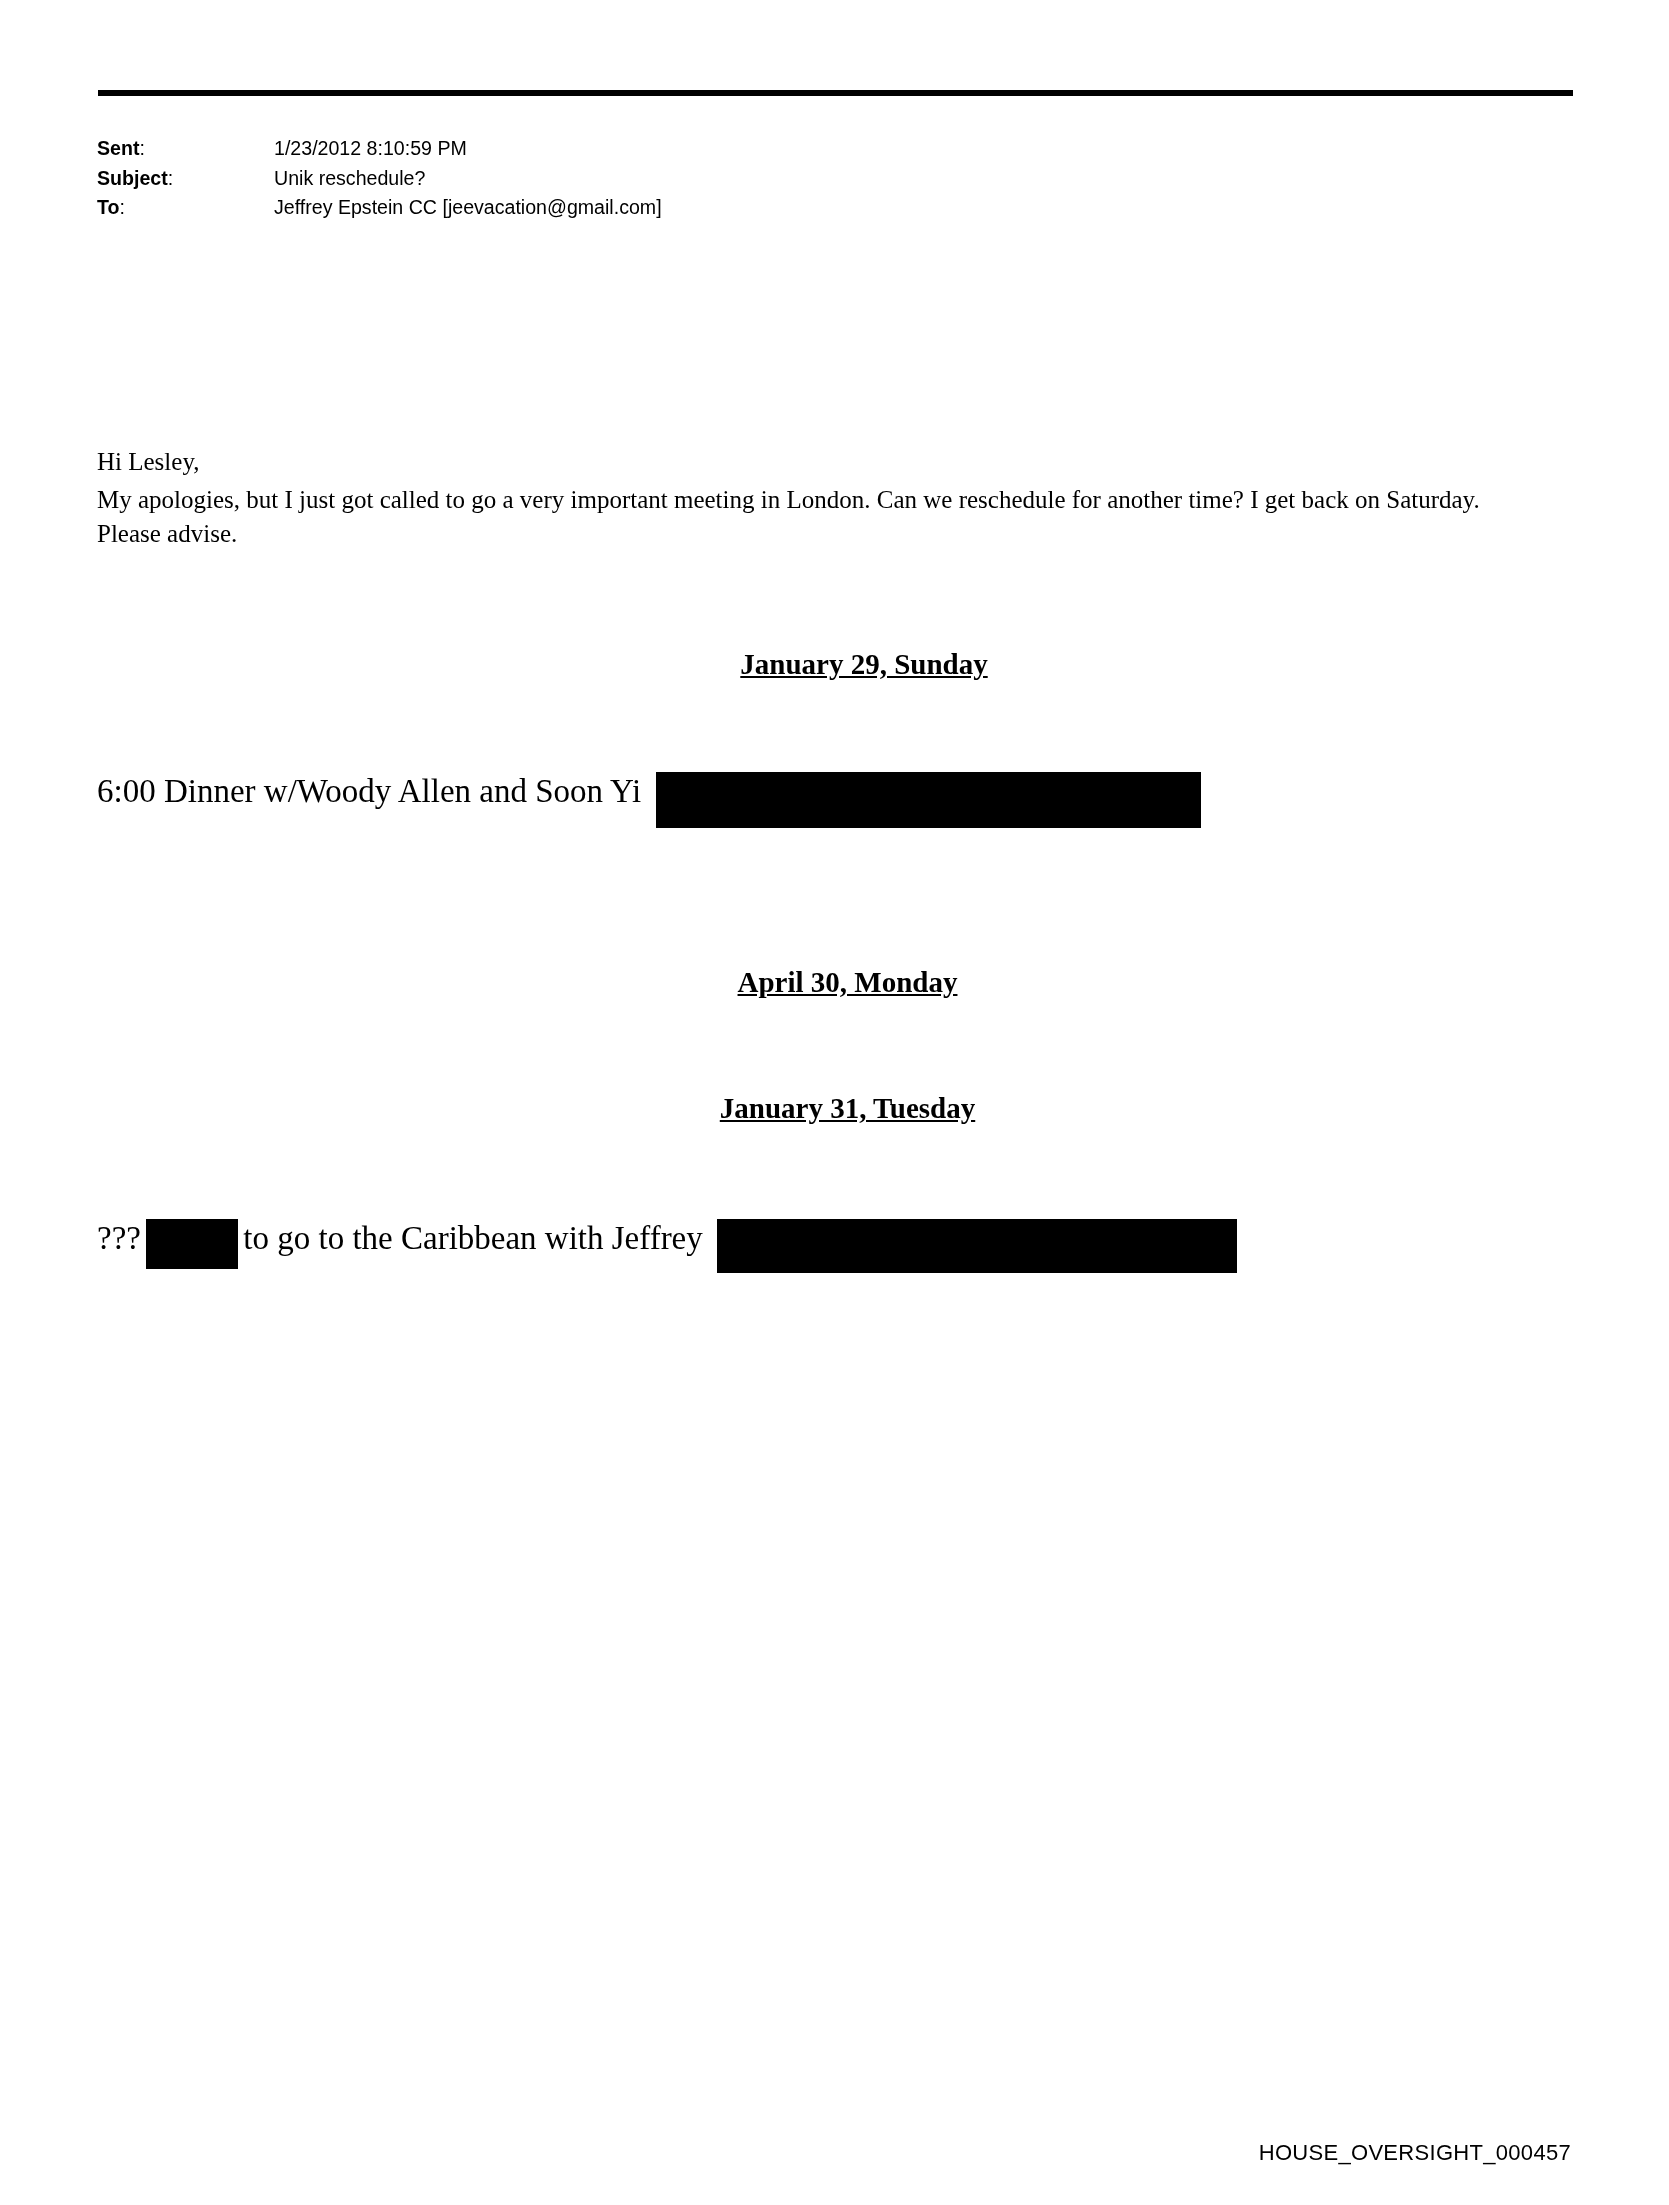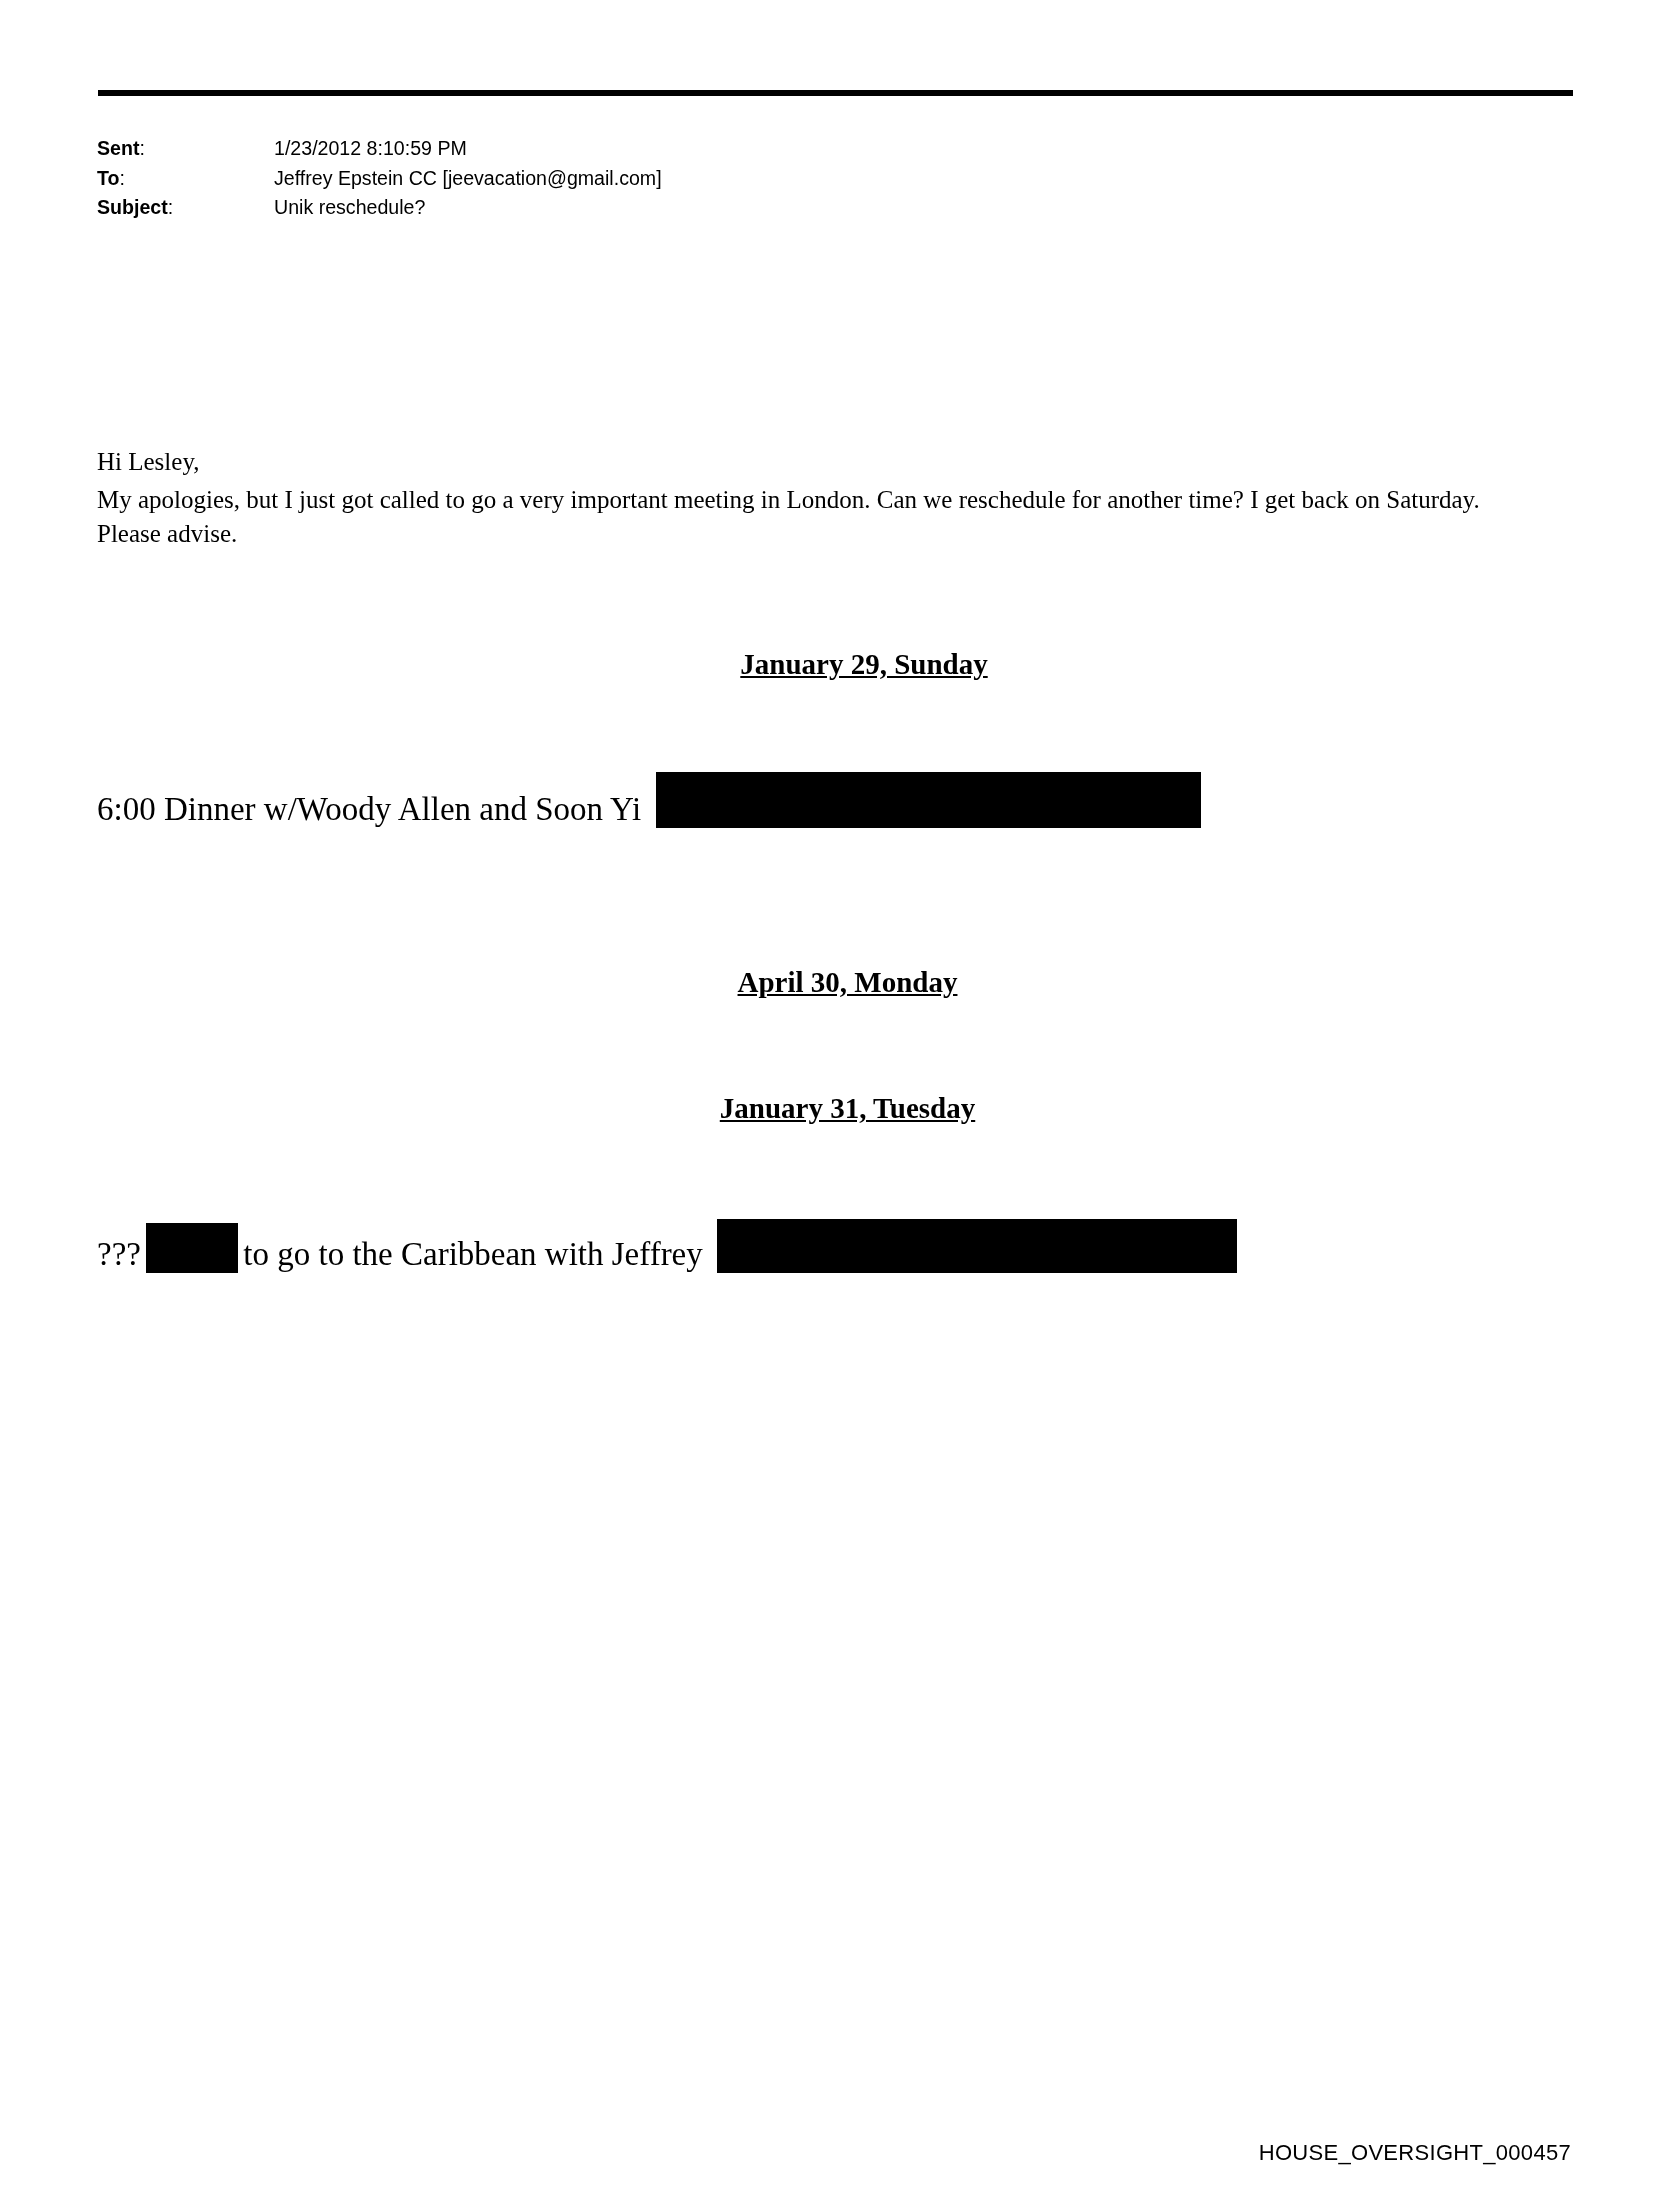--- a/index.html
+++ b/index.html
@@ -85,21 +85,21 @@
 
   
   .entry-line {
     position: absolute;
     left: 97px;
     font-size: 33px;
     line-height: 38px;
     font-family: "Liberation Serif", serif;
     white-space: nowrap;
     display: flex;
-    align-items: flex-end;
+    align-items: flex-start;
   }
   #entry-dinner { top: 772px; }
   #entry-caribbean { top: 1219px; }
 
   .redaction {
     display: inline-block;
     background: #000000;
     vertical-align: middle;
   }
   .redaction-dinner {
@@ -134,26 +134,26 @@
 <div class="page">
 
   <div class="top-rule"></div>
 
   <div class="header">
     <div class="header-row">
       <div class="header-label"><b>Sent</b><span>:</span></div>
       <div class="header-value">1/23/2012 8:10:59 PM</div>
     </div>
     <div class="header-row">
+      <div class="header-label"><b>Subject</b><span>:</span></div>
+      <div class="header-value">Unik reschedule?</div>
+    </div>
+    <div class="header-row">
       <div class="header-label"><b>To</b><span>:</span></div>
       <div class="header-value">Jeffrey Epstein CC [jeevacation@gmail.com]</div>
-    </div>
-    <div class="header-row">
-      <div class="header-label"><b>Subject</b><span>:</span></div>
-      <div class="header-value">Unik reschedule?</div>
     </div>
   </div>
 
   <div class="body-text" id="para-apology">My apologies, but I just got called to go a very important meeting in London. Can we reschedule for another time? I get back on Saturday. Please advise.</div>
   <div class="body-text" id="para-greeting">Hi Lesley,</div>
 
   <div class="day-heading" id="day-1"><span>January 29, Sunday</span></div>
 
   <div class="entry-line" id="entry-dinner">
     <span>6:00 Dinner w/Woody Allen and Soon Yi</span>

